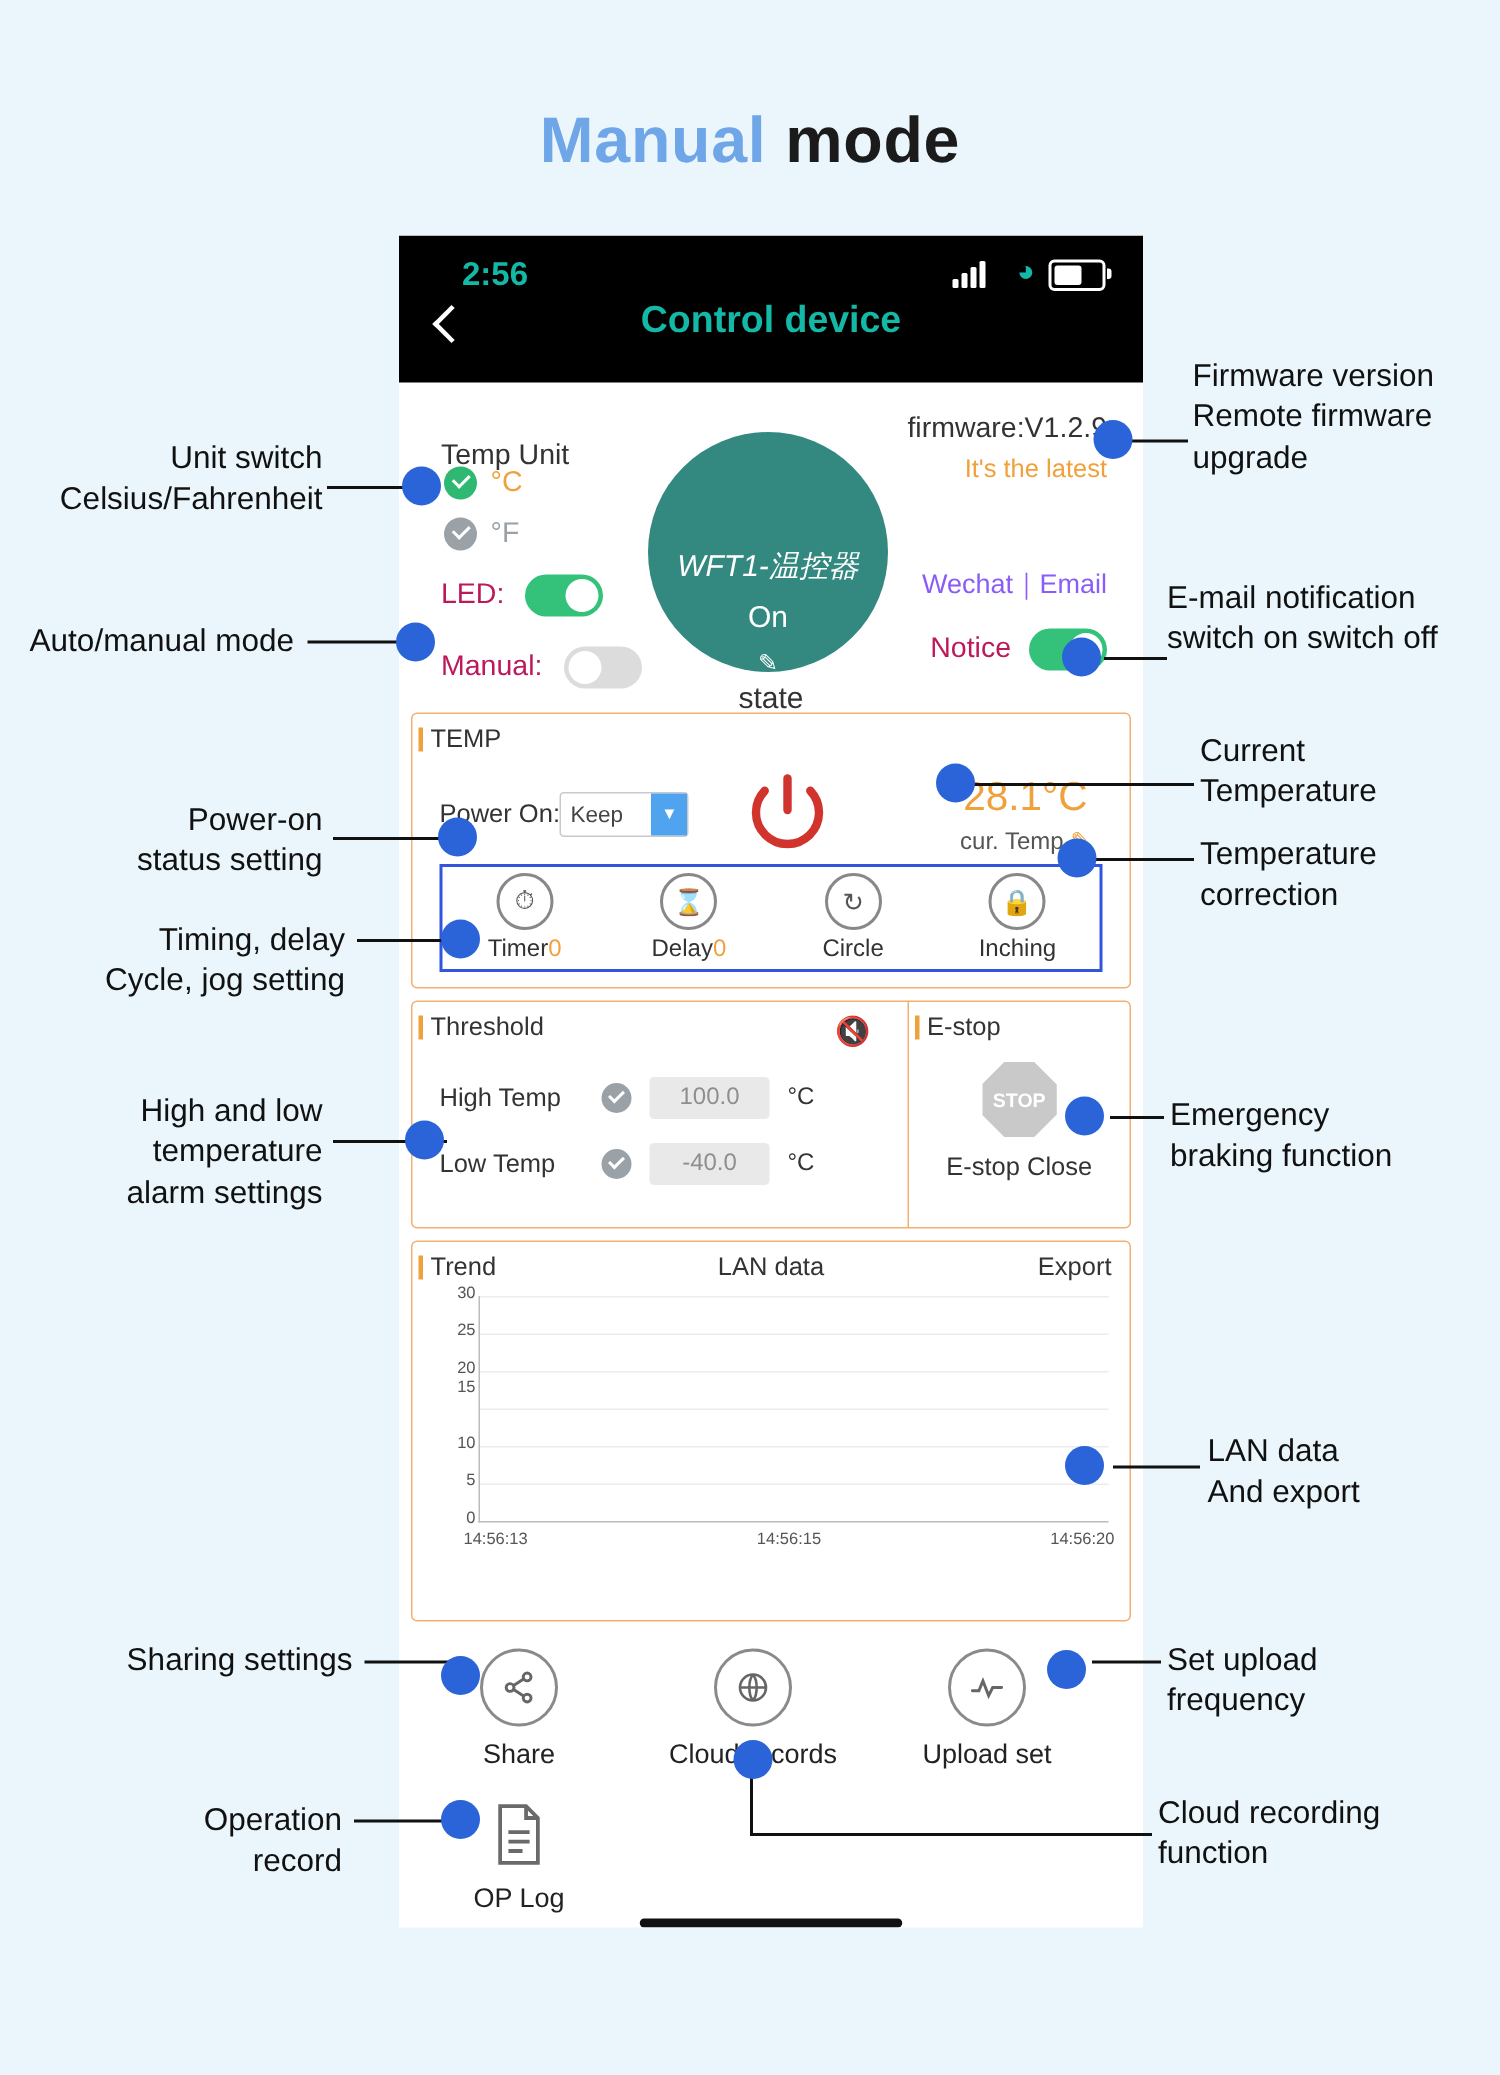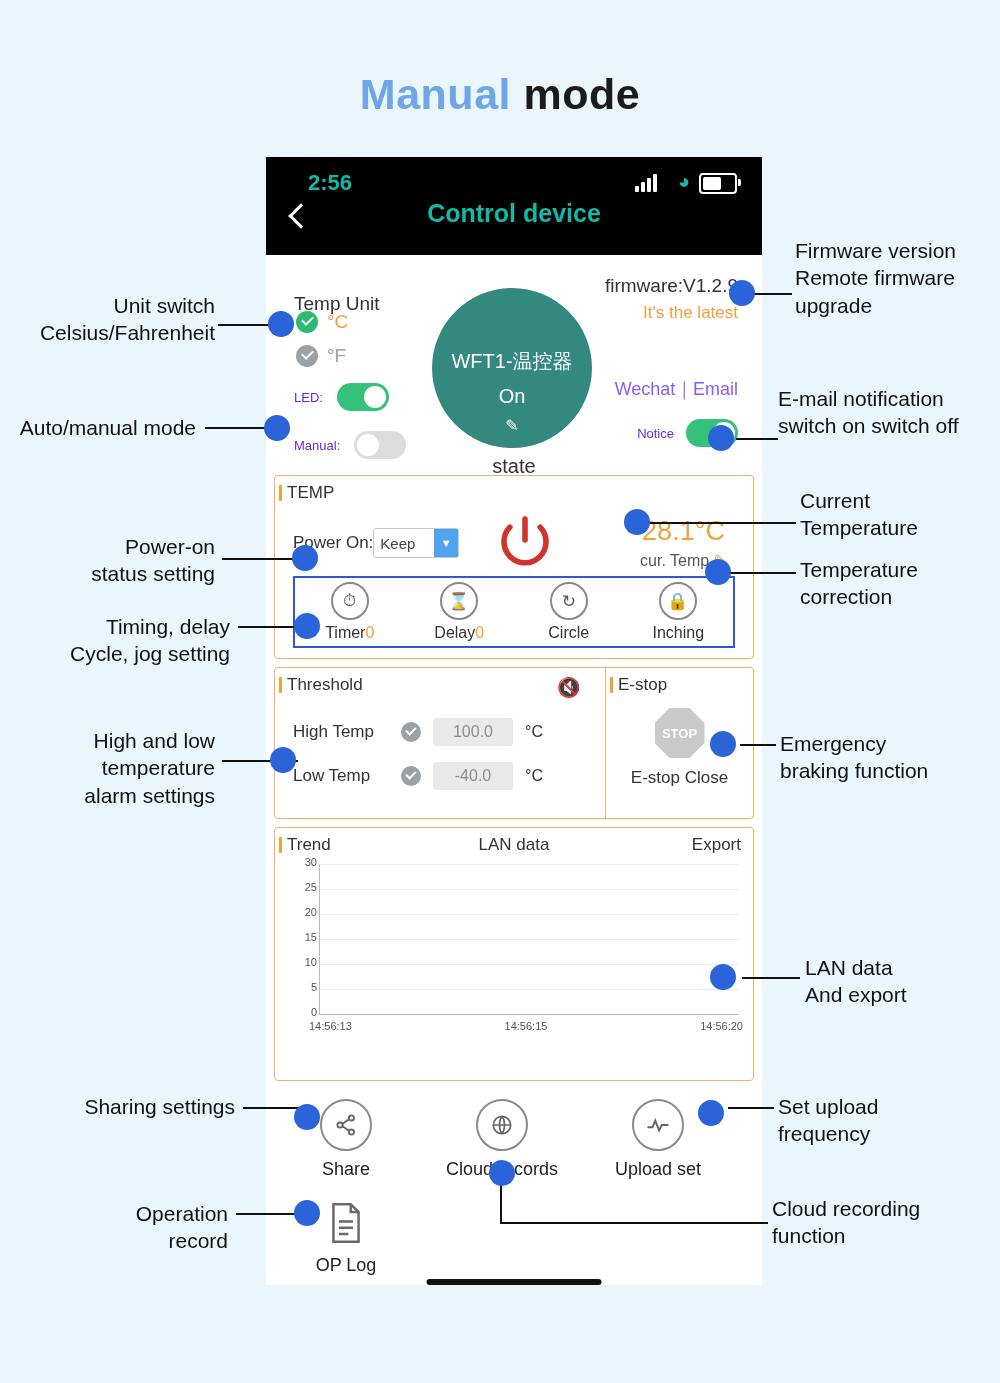--- a/index.html
+++ b/index.html
@@ -67,33 +67,33 @@
   .radio.on{background:#2fb872;}
   .radio.off{background:#9aa2a8;}
   .radio:after{
     content:"";position:absolute;left:6px;top:5px;width:9px;height:5px;
     border-left:2.5px solid #fff;border-bottom:2.5px solid #fff;transform:rotate(-45deg);
   }
   .radio-lab{font-size:19px;color:#f0a13c;}
   .radio-lab.dim{color:#9aa2a8;}
   .led-row{position:absolute;left:28px;top:128px;display:flex;align-items:center;gap:14px;}
   .man-row{position:absolute;left:28px;top:176px;display:flex;align-items:center;gap:14px;}
-  .small-lab{font-size:13px;color:#6d28d9;}
+  .small-lab{font-size:19px;color:#be185d;}
   .toggle{width:52px;height:28px;border-radius:15px;position:relative;display:inline-block;}
   .toggle.on{background:#34c27a;}
   .toggle.off{background:#dcdcdc;}
   .toggle .knob{position:absolute;top:3px;width:22px;height:22px;border-radius:50%;background:#fff;}
   .toggle.on .knob{right:3px;}
   .toggle.off .knob{left:3px;}
 
   .dev-circle{
     position:absolute;left:166px;top:33px;width:160px;height:160px;border-radius:50%;
     background:#33887f;color:#fff;text-align:center;
   }
-  .dev-circle .nm{font-size:20px;margin-top:60px;}
+  .dev-circle .nm{font-size:20px;margin-top:76px;font-style:italic;}
   .dev-circle .st{font-size:20px;margin-top:10px;}
   .dev-circle .pen{font-size:16px;margin-top:8px;}
 
   .fw{position:absolute;right:24px;top:20px;text-align:right;}
   .fw .line1{font-size:19px;color:#333;}
   .fw .line2{font-size:17px;color:#f0a13c;margin-top:6px;}
   .notify{position:absolute;right:24px;top:122px;text-align:right;}
   .notify .ch{font-size:18px;color:#8b5cf6;}
   .notify .row{display:flex;align-items:center;gap:12px;margin-top:18px;justify-content:flex-end;}
   .state-lab{position:absolute;left:0;top:200px;width:100%;text-align:center;font-size:20px;color:#333;}
@@ -340,21 +340,21 @@
     <div class="trend-head">
       <div class="card-title">Trend</div>
       <div class="mid">LAN data</div>
       <div class="rt">Export</div>
     </div>
 
     <div class="ylabs">
       <span style="top:0px;">30</span>
       <span style="top:25px;">25</span>
       <span style="top:50px;">20</span>
-      <span style="top:75px;">15</span>
+      <span style="top:63px;">15</span>
       <span style="top:100px;">10</span>
       <span style="top:125px;">5</span>
       <span style="top:150px;">0</span>
     </div>
 
     <div class="plot">
       <div class="gl" style="top:0px;"></div>
       <div class="gl" style="top:25px;"></div>
       <div class="gl" style="top:50px;"></div>
       <div class="gl" style="top:75px;"></div>

